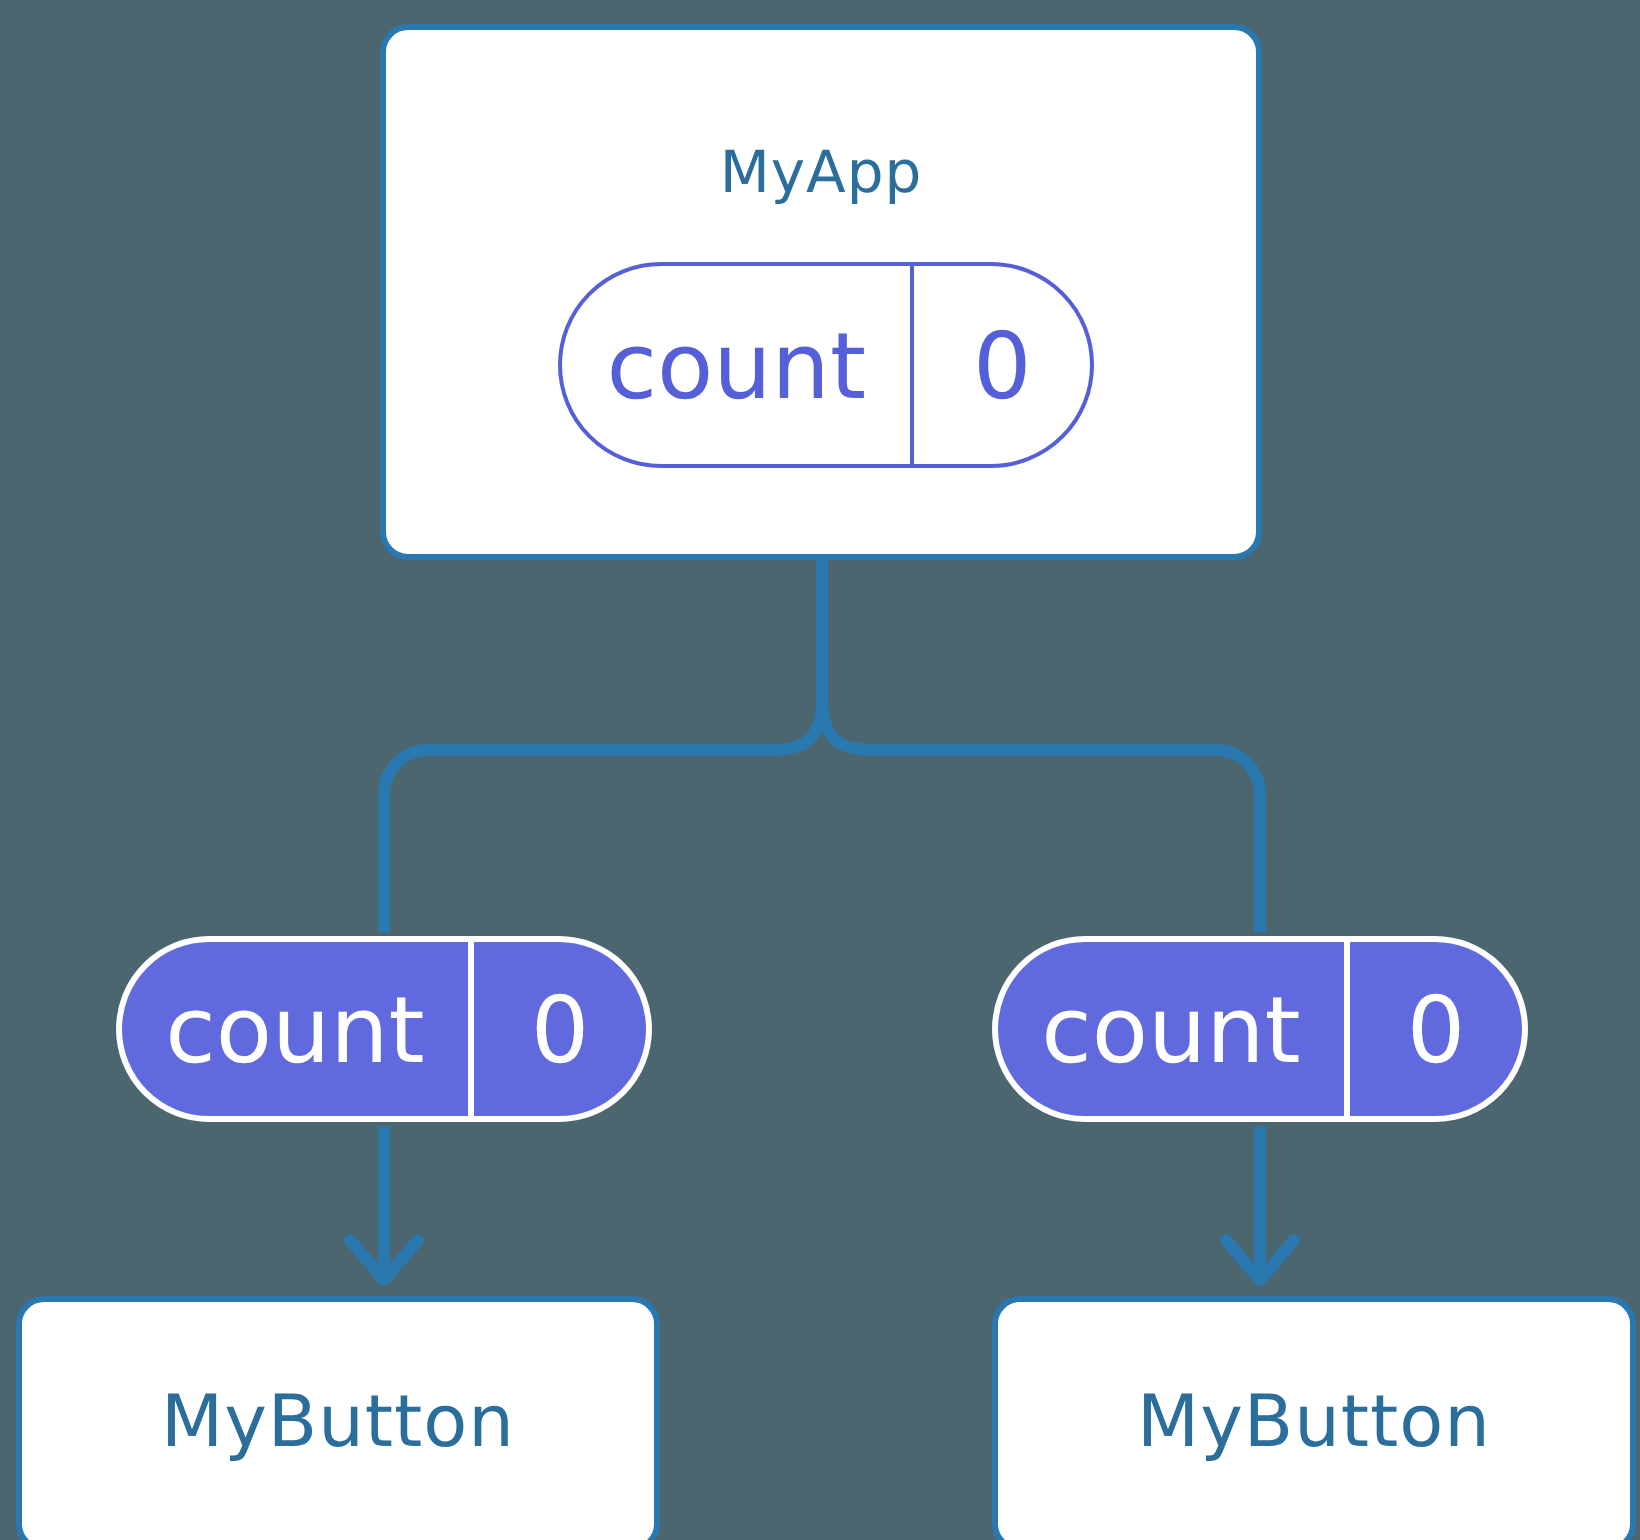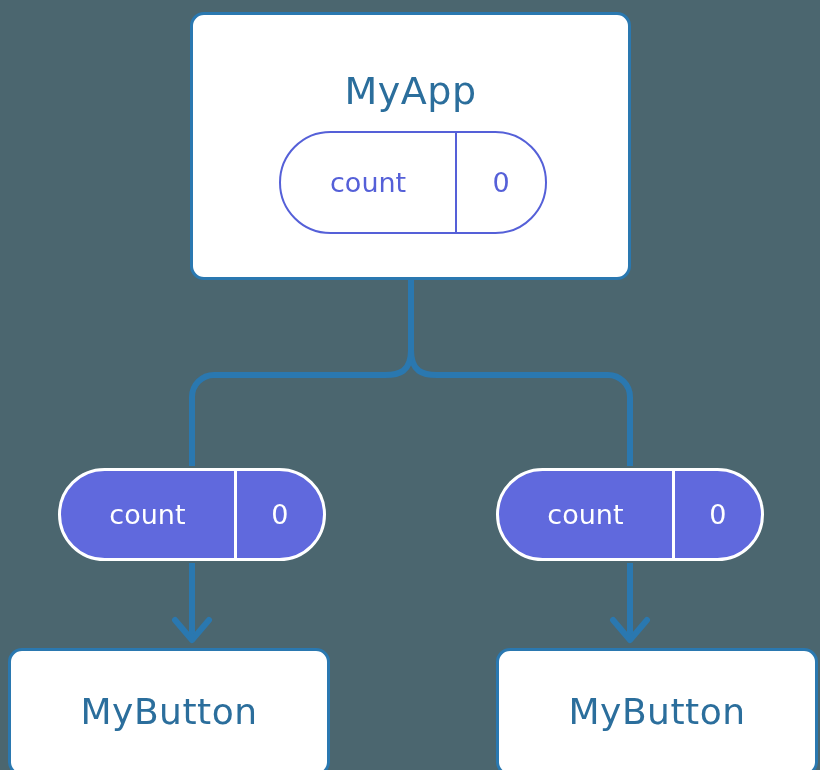--- a/index.html
+++ b/index.html
@@ -40,42 +40,42 @@
     top: 12px;
     width: 441px;
     height: 268px;
   }
   .card-title {
     position: absolute;
     left: 0;
     right: 0;
     text-align: center;
     color: #2b6e9c;
-    font-size: 38px;
+    font-size: 29px;
     letter-spacing: 0.5px;
   }
   #app-card .card-title {
     top: 54px;
   }
 
   
   .state-pill {
     position: absolute;
     display: flex;
     box-sizing: border-box;
     border-radius: 999px;
     overflow: hidden;
     align-items: stretch;
   }
   .state-pill .pill-key,
   .state-pill .pill-val {
     display: flex;
     align-items: center;
     justify-content: center;
-    font-size: 27px;
+    font-size: 46px;
     box-sizing: border-box;
   }
   .state-pill .pill-key {
     flex: 0 0 66%;
   }
   .state-pill .pill-val {
     flex: 1 1 auto;
   }
 
   

